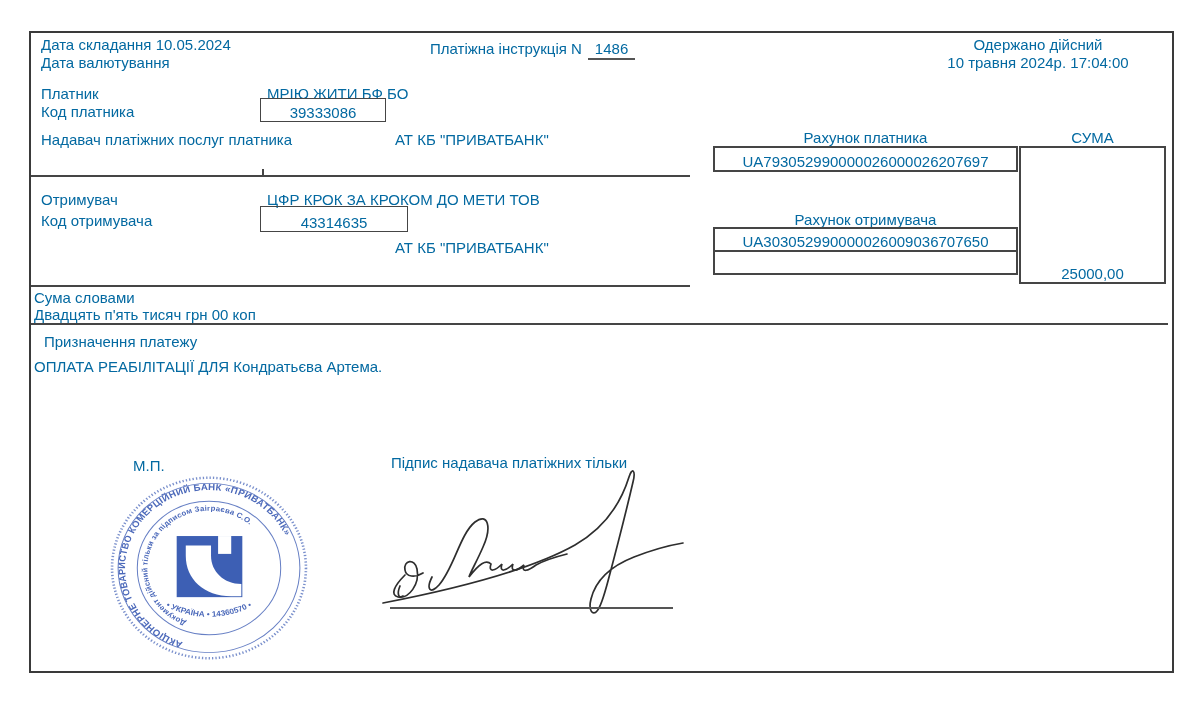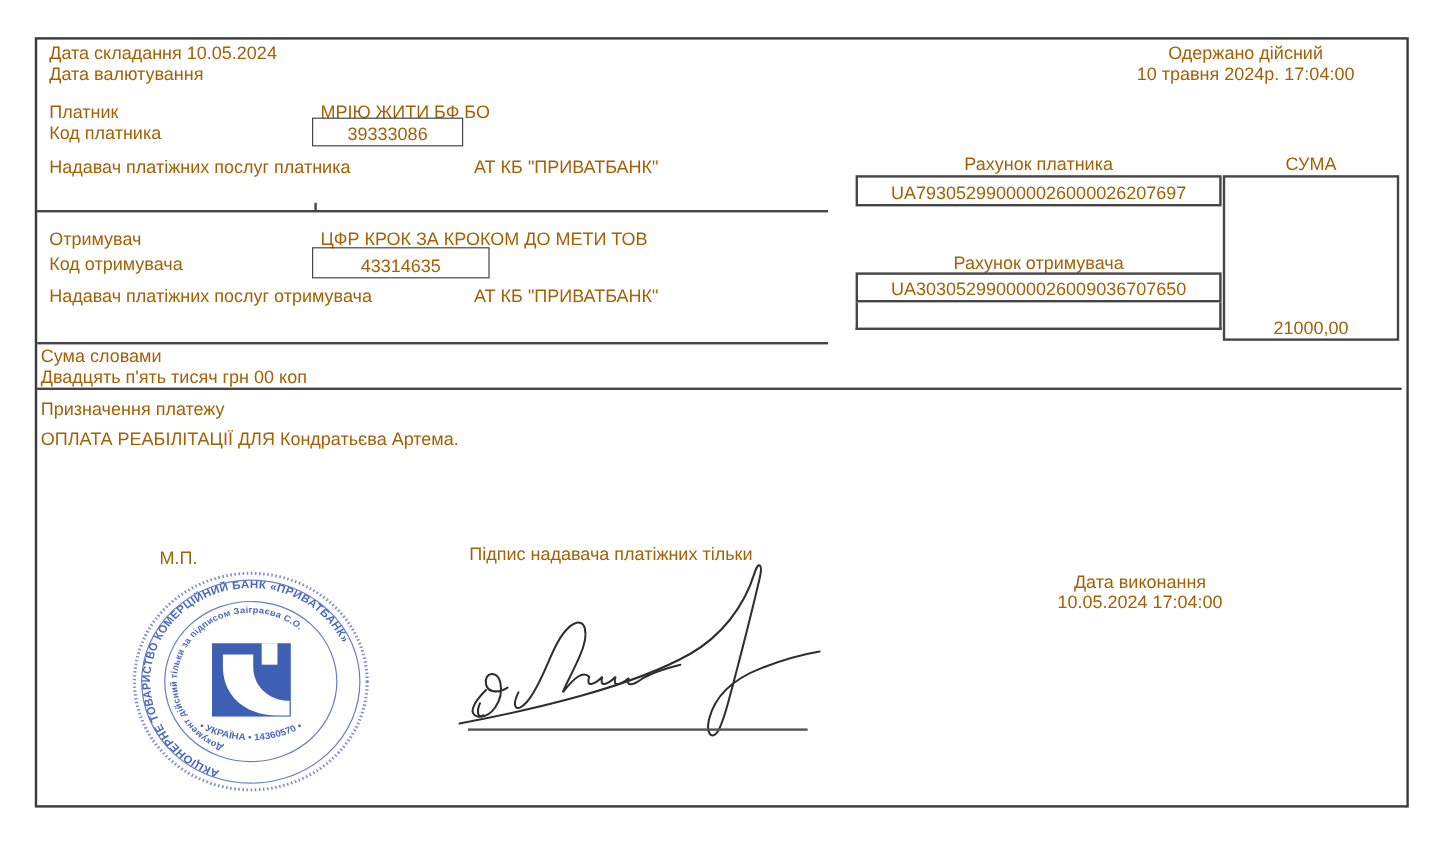--- a/index.html
+++ b/index.html
@@ -1,17 +1,17 @@
 <!DOCTYPE html>
 <html><head>
 <meta charset="utf-8">
 <style>
   html,body{margin:0;padding:0;background:#ffffff;}
   .page{position:relative;width:1200px;height:720px;background:#fff;
-        font-family:"Liberation Sans", sans-serif;color:#a16207;font-size:15px;overflow:hidden;text-decoration:underline;}
+        font-family:"Liberation Sans", sans-serif;color:#0369a1;font-size:15px;overflow:hidden;text-decoration:underline;}
   .doc{position:absolute;left:29px;top:31px;width:1141px;height:638px;border:2px solid #3a3a3a;}
   .abs{position:absolute;white-space:nowrap;}
   .line2{line-height:18px;}
   .box{position:absolute;border:2px solid #454545;display:flex;align-items:flex-end;justify-content:center;box-sizing:border-box;}
   .thinbox{border-width:1.5px;}
   .hline{position:absolute;background:#454545;height:2px;}
   .center{text-align:center;}
   .num-underline{display:inline-block;border-bottom:2px solid #555;padding:0 7px 1px 7px;margin-left:6px;}
   .colhdr{position:absolute;text-align:center;}
   .sig-line{position:absolute;background:#555;height:2px;}
@@ -24,20 +24,23 @@
   <div class="doc">
 
     <div class="abs line2" style="left:10px;top:3px;">
       <div>
         <span>Дата складання</span>
         <span>10.05.2024</span>
       </div>
       <div>Дата валютування</div>
     </div>
 
+    <div class="abs" style="left:399px;top:7px;">
+      <span>Платіжна інструкція N</span><span class="num-underline">1486</span>
+    </div>
 
     <div class="abs line2 center" style="left:884px;top:3px;width:246px;">
       <div>Одержано дійсний</div>
       <div>10 травня 2024р. 17:04:00</div>
     </div>
 
     <div class="abs" style="left:10px;top:52px;">Платник</div>
     <div class="abs" style="left:236px;top:52px;">МРІЮ ЖИТИ БФ БО</div>
 
     <div class="abs" style="left:10px;top:70px;">Код платника</div>
@@ -48,59 +51,54 @@
     <div class="abs" style="left:10px;top:98px;">Надавач платіжних послуг платника</div>
     <div class="abs" style="left:364px;top:98px;">АТ КБ "ПРИВАТБАНК"</div>
 
     <div class="colhdr" style="left:682px;top:96px;width:305px;">Рахунок платника</div>
     <div class="box" style="left:682px;top:113px;width:305px;height:26px;">
       <span>UA793052990000026000026207697</span>
     </div>
 
     <div class="colhdr" style="left:988px;top:96px;width:147px;">СУМА</div>
     <div class="box" style="left:988px;top:113px;width:147px;height:138px;">
-      <span>21000,00</span>
+      <span>25000,00</span>
     </div>
 
     <div class="hline" style="left:0;top:142px;width:659px;"></div>
     <div class="abs" style="left:231px;top:136px;width:2px;height:6px;background:#454545;"></div>
 
     <div class="abs" style="left:10px;top:158px;">Отримувач</div>
     <div class="abs" style="left:236px;top:158px;">ЦФР КРОК ЗА КРОКОМ ДО МЕТИ ТОВ</div>
 
     <div class="abs" style="left:10px;top:179px;">Код отримувача</div>
     <div class="box thinbox" style="left:229px;top:173px;width:148px;height:26px;">
       <span>43314635</span>
     </div>
 
-    <div class="abs" style="left:10px;top:206px;">Надавач платіжних послуг отримувача</div>
     <div class="abs" style="left:364px;top:206px;">АТ КБ "ПРИВАТБАНК"</div>
 
     <div class="colhdr" style="left:682px;top:178px;width:305px;">Рахунок отримувача</div>
     <div class="box" style="left:682px;top:194px;width:305px;height:25px;">
       <span>UA303052990000026009036707650</span>
     </div>
     <div class="box" style="left:682px;top:219px;width:305px;height:23px;border-top:none;"></div>
 
     <div class="hline" style="left:0;top:252px;width:659px;"></div>
     <div class="abs" style="left:3px;top:256px;">Сума словами</div>
     <div class="abs" style="left:3px;top:273px;">Двадцять п'ять тисяч грн 00 коп</div>
 
     <div class="hline" style="left:0;top:290px;width:1137px;"></div>
 
-    <div class="abs" style="left:3px;top:300px;">Призначення платежу</div>
+    <div class="abs" style="left:13px;top:300px;">Призначення платежу</div>
     <div class="abs" style="left:3px;top:325px;">ОПЛАТА РЕАБІЛІТАЦІЇ ДЛЯ Кондратьєва Артема.</div>
 
     <div class="abs" style="left:102px;top:424px;">М.П.</div>
     <div class="abs" style="left:360px;top:421px;">Підпис надавача платіжних тільки</div>
 
-    <div class="abs line2 center" style="left:804px;top:444px;width:230px;line-height:17px;">
-      <div>Дата виконання</div>
-      <div>10.05.2024 17:04:00</div>
-    </div>
 
     <svg class="abs" style="left:77px;top:441px;" width="202" height="188" viewBox="0 0 200 200" preserveAspectRatio="none" opacity="0.92">
       <g fill="none" stroke="#3c5cb4">
         <circle cx="100" cy="100" r="96" stroke-width="2.6" stroke-dasharray="1.3,2.1" opacity="0.75"></circle>
         <circle cx="100" cy="100" r="90" stroke-width="1" opacity="0.85"></circle>
         <circle cx="100" cy="100" r="71" stroke-width="1" opacity="0.85"></circle>
       </g>
       <defs>
         <path id="stOut" d="M100,183 a83,83 0 0 1 0,-166 a83,83 0 0 1 0,166"></path>
         <path id="stIn" d="M100,161 a61,61 0 0 1 0,-122 a61,61 0 0 1 0,122"></path>

